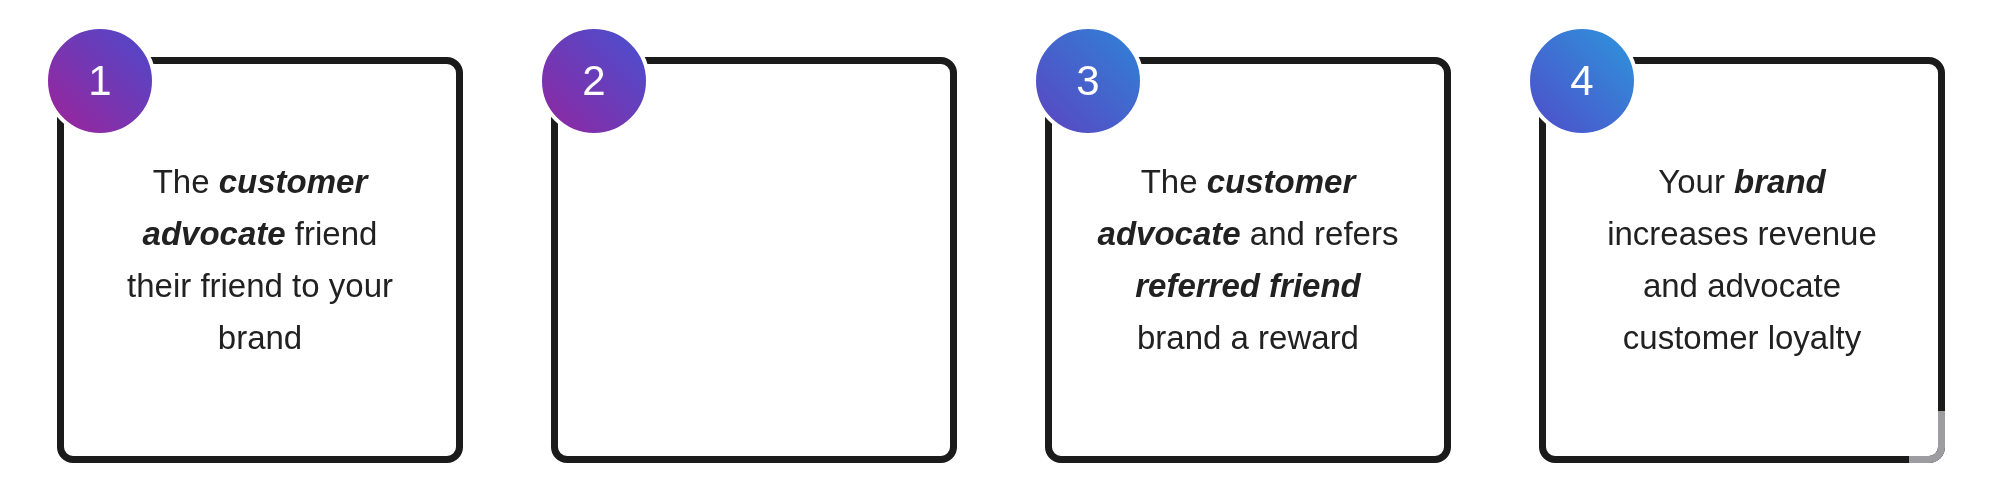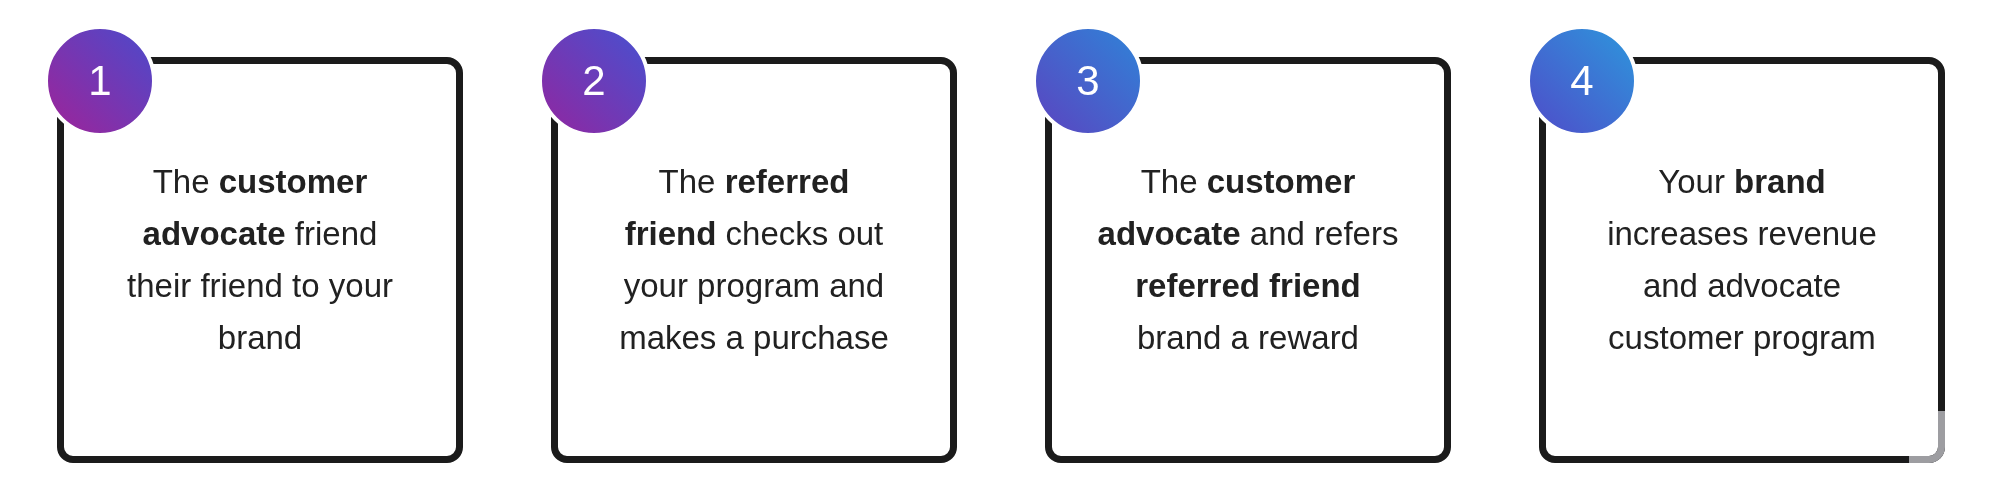--- a/index.html
+++ b/index.html
@@ -62,20 +62,21 @@
     text-align: center;
     font-size: 33px;
     line-height: 52px;
     color: var(--text-color, #212121);
     width: 100%;
     padding: 0 12px;
     box-sizing: border-box;
   }
   .em {
     font-weight: 700;
+    font-style: italic;
   }
   .corner-mark {
     position: absolute;
     right: -7px;
     bottom: -7px;
     width: 36px;
     height: 52px;
     box-sizing: border-box;
     border-right: 7px solid var(--corner-mark-color, #9d9da1);
     border-bottom: 7px solid var(--corner-mark-color, #9d9da1);
@@ -98,26 +99,20 @@
           <div><span class="em">advocate</span><span> friend</span></div>
           <div><span>their friend to your</span></div>
           <div><span>brand</span></div>
         </div>
 
   </div>
       <div class="card">
     <div class="badge" style="background: linear-gradient(225deg, rgb(71, 81, 208), rgb(145, 38, 160));">
       <span class="badge-num">2</span>
     </div>
-    <div class="card-text">
-          <div><span>The </span><span class="em">referred</span></div>
-          <div><span class="em">friend</span><span> checks out</span></div>
-          <div><span>your program and</span></div>
-          <div><span>makes a purchase</span></div>
-        </div>
 
   </div>
       <div class="card">
     <div class="badge" style="background: linear-gradient(225deg, rgb(47, 131, 216), rgb(91, 68, 192));">
       <span class="badge-num">3</span>
     </div>
     <div class="card-text">
           <div><span>The </span><span class="em">customer</span></div>
           <div><span class="em">advocate</span><span> and refers</span></div>
           <div><span class="em">referred friend</span></div>
@@ -126,18 +121,18 @@
 
   </div>
       <div class="card">
     <div class="badge" style="background: linear-gradient(225deg, rgb(45, 150, 220), rgb(79, 76, 201));">
       <span class="badge-num">4</span>
     </div>
     <div class="card-text">
           <div><span>Your </span><span class="em">brand</span></div>
           <div><span>increases revenue</span></div>
           <div><span>and advocate</span></div>
-          <div><span>customer program</span></div>
+          <div><span>customer loyalty</span></div>
         </div>
     <div class="corner-mark"></div>
   </div>
     </div>
 </div>
 
 </body></html>

